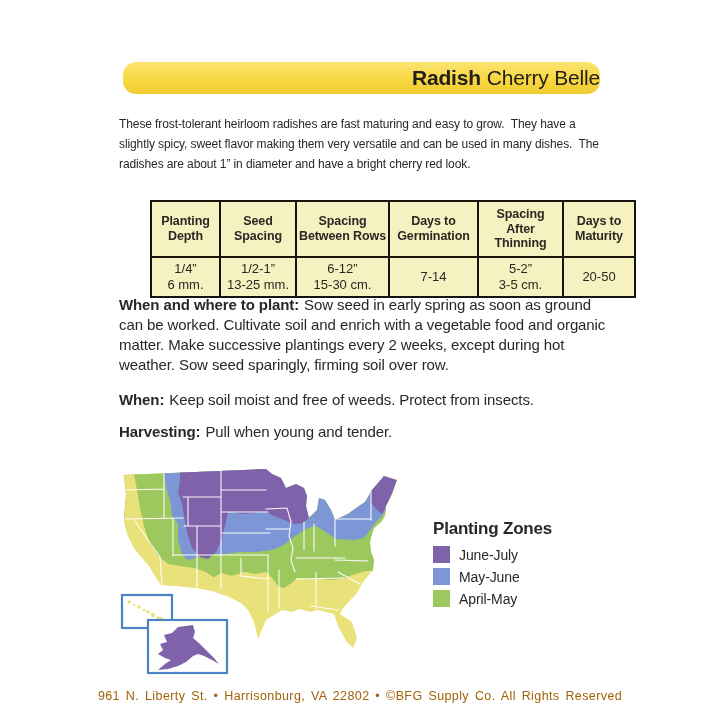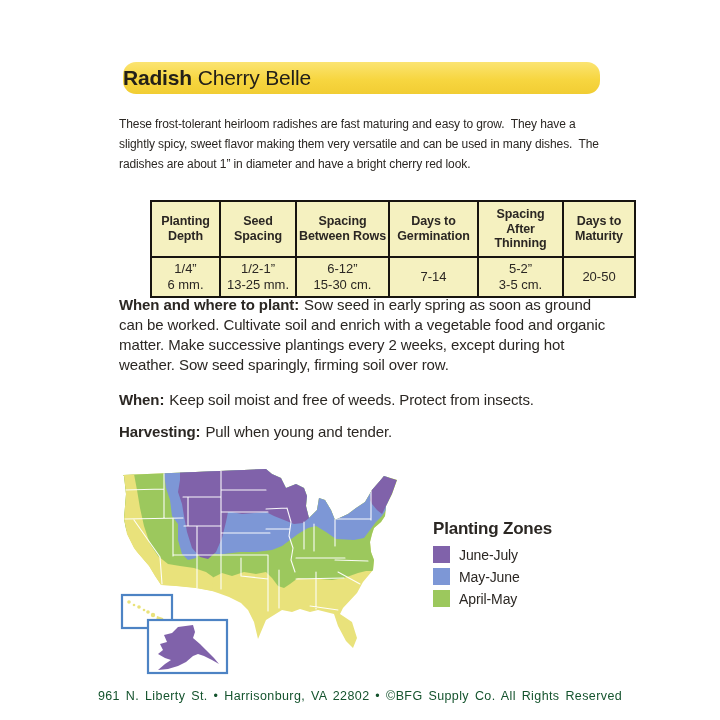--- a/index.html
+++ b/index.html
@@ -1,21 +1,21 @@
 <!DOCTYPE html>
 <html><head>
 <meta charset="utf-8">
 <style>
   * { margin:0; padding:0; box-sizing:border-box; }
   html,body { width:720px; height:720px; background:#ffffff; overflow:hidden;
     font-family:"Liberation Sans", sans-serif; color:#2b2723; }
   .page { position:relative; width:720px; height:720px; background:#ffffff; }
 
   .banner { position:absolute; left:123px; top:62px; width:477px; height:32px;
-    border-radius:13px; text-align:left; line-height:32px; font-size:21px;
+    border-radius:13px; text-align:right; line-height:32px; font-size:21px;
     letter-spacing:-0.2px; color:#232019;
     background:linear-gradient(180deg,#fbe472 0%,#f7d640 55%,#f1cd33 100%); }
   .banner .b { font-weight:bold; margin-right:6px; }
 
   .desc { position:absolute; left:119px; top:114px; width:487px;
     font-size:12px; line-height:20px; letter-spacing:-0.1px; white-space:pre-wrap; }
 
   .info-table { position:absolute; left:118px; top:200px; width:484px;
     border-collapse:collapse; table-layout:fixed; border:2px solid #a3a3a3;margin-left:32px; }
   .info-table th, .info-table td { border:2px solid #17140f; background:#f5f1c0;
@@ -38,21 +38,21 @@
     stroke-linejoin:round; stroke-linecap:round; }
   .inset-box { fill:#ffffff; stroke:#4d83c4; stroke-width:2.2; }
 
   .legend { position:absolute; left:392px; top:519px;padding-left:41px; }
   .legend-title { font-weight:bold; font-size:17px; letter-spacing:-0.2px; margin-bottom:7px; }
   .legend-row { display:flex; align-items:center; height:17px; margin-bottom:5px;text-align:center; }
   .legend-swatch { width:17px; height:17px; margin-right:9px; flex:0 0 17px; }
   .legend-label { font-size:14px; letter-spacing:-0.1px; white-space:nowrap; }
 
   .footer { position:absolute; left:0; top:689px; width:720px; text-align:center;
-    font-size:12.5px; letter-spacing:0.4px; word-spacing:2px; color:#14532d; }
+    font-size:12.5px; letter-spacing:0.4px; word-spacing:2px; color:#a16207; }
 </style>
 </head>
 <body>
 
 <div class="page">
 
   <div class="banner">
     <span class="b">Radish</span><span>Cherry Belle</span>
   </div>
 

